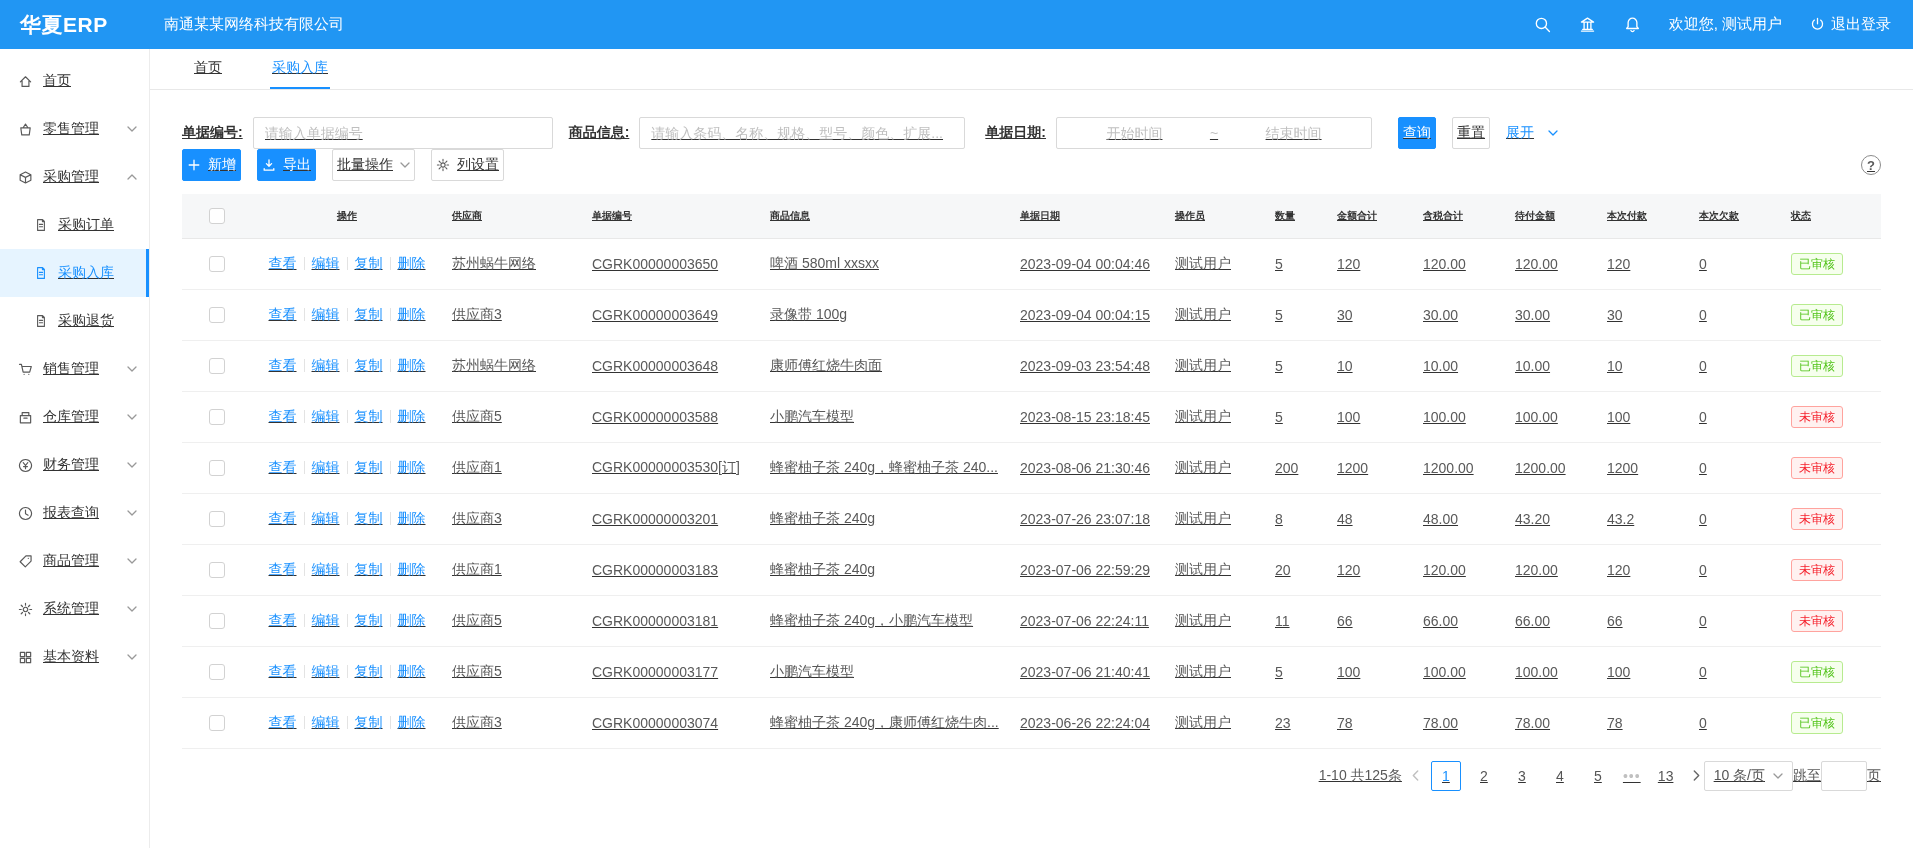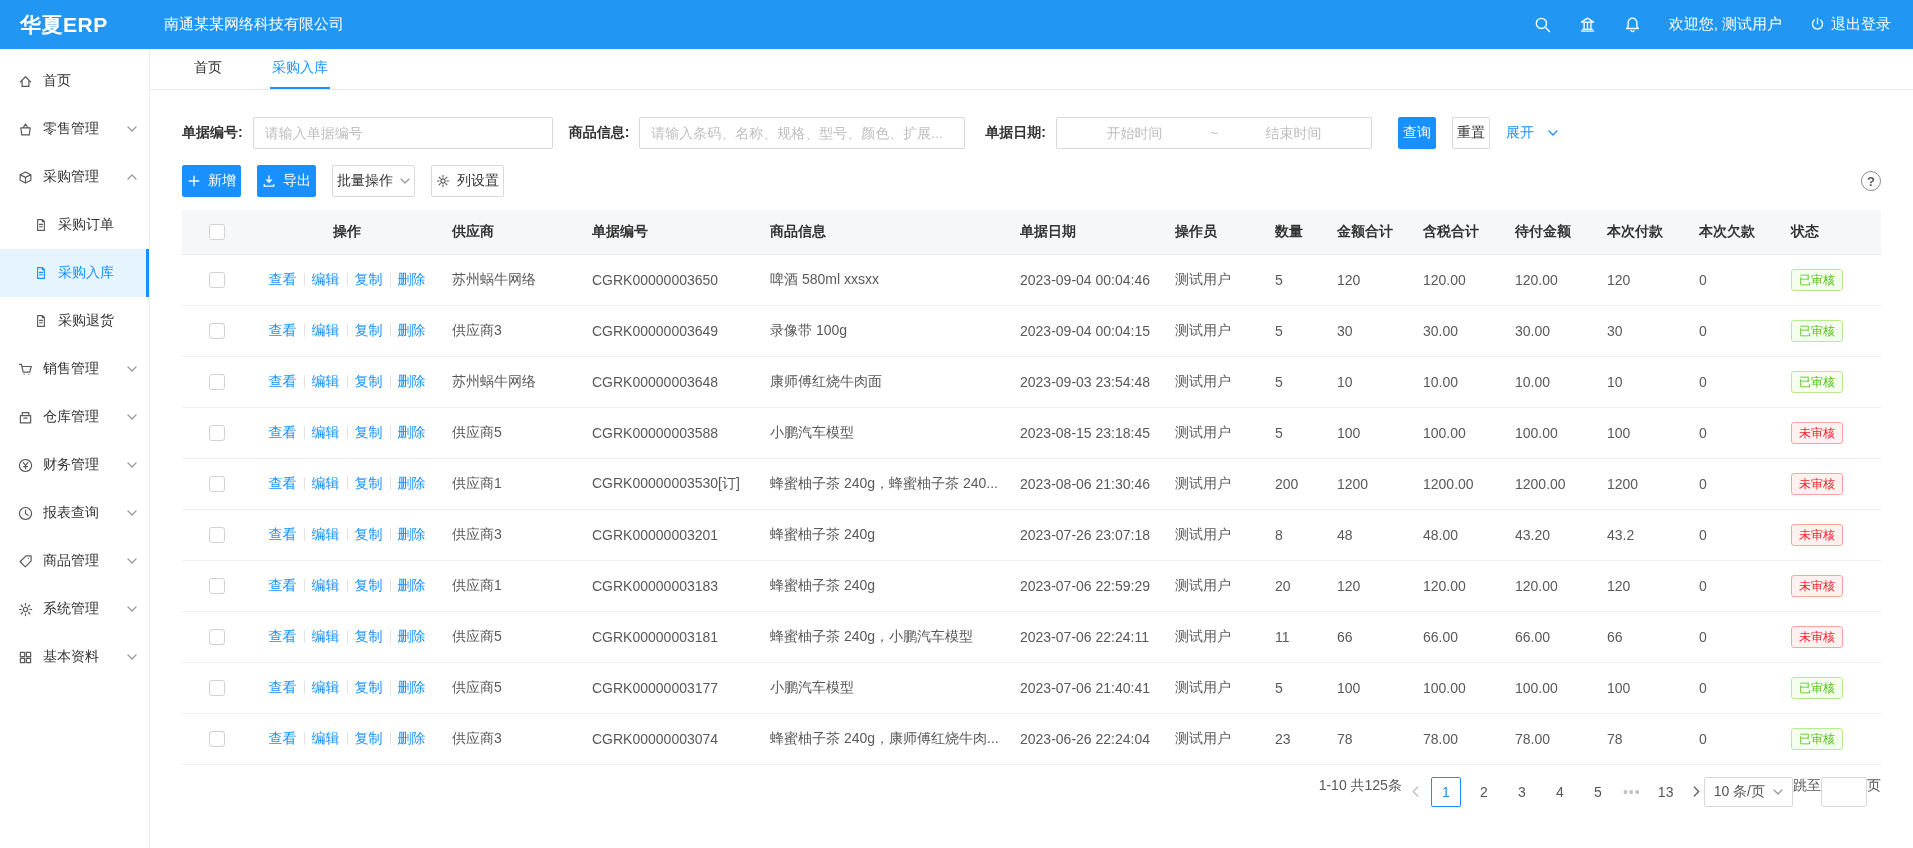--- a/index.html
+++ b/index.html
@@ -10,21 +10,21 @@
 .logo{flex:0 0 150px;padding-left:20px;color:#fff;font-size:21px;font-weight:bold;letter-spacing:.5px;white-space:nowrap;}
 .company{color:#fff;font-size:15px;margin-left:14px;white-space:nowrap;}
 .topbar-right{margin-left:auto;display:flex;align-items:center;gap:28px;padding-right:22px;color:#fff;}
 .tb-ic{display:inline-flex;cursor:pointer;}
 .tb-ic svg{width:17px;height:17px;stroke:#fff;fill:none;stroke-width:1.1;stroke-linecap:round;stroke-linejoin:round;}
 .welcome{font-size:15px;white-space:nowrap;}
 .logout{display:inline-flex;align-items:center;gap:6px;font-size:15px;cursor:pointer;white-space:nowrap;}
 .logout svg{width:15px;height:15px;stroke:#fff;fill:none;stroke-width:1.2;stroke-linecap:round;}
 
 
-.layout{display:flex;height:799px;}
+.layout{display:flex;height:799px;text-decoration:underline;}
 .sidebar{flex:0 0 150px;border-right:1px solid #ececec;padding-top:8px;background:#fff;overflow:hidden;}
 .side-item{height:48px;display:flex;align-items:center;gap:10px;padding:0 12px 0 18px;font-size:14px;color:#333;cursor:pointer;white-space:nowrap;}
 .side-item .ic{width:15px;height:15px;stroke:#595959;fill:none;stroke-width:1.1;stroke-linecap:round;stroke-linejoin:round;flex:0 0 auto;}
 .side-caret{margin-left:auto;}
 .caret{width:10px;height:6px;stroke:#999;fill:none;stroke-width:1.3;stroke-linecap:round;stroke-linejoin:round;flex:0 0 auto;}
 .caret.up{transform:rotate(180deg);}
 .caret.blue{stroke:#1890ff;}
 .side-item.sub{padding-left:34px;}
 .side-item.sub .ic{width:14px;height:14px;}
 .side-item.sub.active{background:#e6f4ff;color:#1890ff;border-right:3px solid #1890ff;}
@@ -48,29 +48,29 @@
 .w326{width:326px;}
 .date-range{width:316px;height:32px;border:1px solid #d9d9d9;border-radius:2px;display:flex;align-items:center;padding:4px 8px;background:#fff;}
 .dr-input{flex:1;min-width:0;border:none;outline:none;text-align:center;font-size:14px;color:#333;font-family:inherit;background:transparent;}
 .dr-input::placeholder{color:#bfbfbf;}
 .dr-sep{color:#bfbfbf;padding:0 6px;}
 .btn{height:32px;border:1px solid #d9d9d9;border-radius:2px;background:#fff;color:#333;font-size:14px;padding:0 4px;display:inline-flex;align-items:center;gap:7px;cursor:pointer;font-family:inherit;white-space:nowrap;}
 .btn.primary{background:#1890ff;border-color:#1890ff;color:#fff;}
 .expand{color:#1890ff;display:inline-flex;align-items:center;gap:14px;margin-left:16px;cursor:pointer;white-space:nowrap;}
 
 
-.toolbar{display:flex;align-items:center;gap:16px;margin-top:16px;}
+.toolbar{display:flex;align-items:center;gap:16px;}
 .btn-ic{width:14px;height:14px;stroke:#595959;fill:none;stroke-width:1.1;stroke-linecap:round;stroke-linejoin:round;}
 .btn-ic.white{stroke:#fff;stroke-width:1.3;}
 .help{margin-left:auto;width:20px;height:20px;border:1.5px solid #8c8c8c;border-radius:50%;color:#595959;font-size:13px;font-weight:bold;display:flex;align-items:center;justify-content:center;cursor:pointer;}
 
 
 .table-wrap{margin-top:13px;}
 .tbl{width:100%;border-collapse:collapse;table-layout:fixed;}
-.tbl th{height:44px;background:#f6f7f8;border-bottom:1px solid #e8e8e8;font-weight:600;color:#333;text-align:left;padding:0 10px;font-size:14px;white-space:nowrap;overflow:hidden;}
+.tbl th{height:44px;background:#f6f7f8;border-bottom:1px solid #e8e8e8;font-weight:600;color:#333;text-align:left;padding:0 10px;font-size:10px;white-space:nowrap;overflow:hidden;}
 .tbl td{height:47px;border-bottom:1px solid #efefef;color:#595959;text-align:left;padding:0 10px;font-size:14px;white-space:nowrap;overflow:hidden;text-overflow:ellipsis;}
 .tbl .c-check{width:70px;text-align:center;padding:0;}
 .tbl th.c1{width:190px;text-align:center;}
 .tbl td.ops{text-align:center;padding:16px 4px;}
 .tbl .c2{width:140px;}
 .tbl .c3{width:178px;}
 .tbl .c4{width:250px;}
 .tbl .c5{width:155px;}
 .tbl .c6{width:100px;}
 .tbl .c7{width:62px;}
@@ -81,21 +81,21 @@
 .tbl .c12{width:92px;}
 .tbl th.c13,.tbl td.c13{}
 .checkbox{display:inline-block;width:16px;height:16px;border:1px solid #d2d2d2;border-radius:3px;background:#fff;vertical-align:middle;cursor:pointer;}
 .act{color:#1890ff;cursor:pointer;text-decoration:none;}
 .vdiv{display:inline-block;width:1px;height:13px;background:#e3e3e3;margin:0 7px;vertical-align:middle;}
 .badge{display:inline-block;font-size:12px;line-height:18px;padding:1px 7px;border-radius:3px;border:1px solid;}
 .badge.approved{color:#52c41a;border-color:#b7eb8f;background:#f6ffed;}
 .badge.pending{color:#f5222d;border-color:#ffa39e;background:#fff1f0;}
 
 
-.pagination{display:flex;align-items:flex-start;justify-content:flex-end;margin-top:12px;color:#595959;font-size:14px;}
+.pagination{display:flex;align-items:center;justify-content:flex-end;margin-top:12px;color:#595959;font-size:14px;}
 .pg-total{margin-right:6px;}
 .pg-pages{display:inline-flex;align-items:center;gap:8px;}
 .pg-arrow{display:inline-flex;align-items:center;cursor:pointer;padding:0 4px;}
 .pg-arrow svg{width:7px;height:11px;fill:none;stroke-width:1.3;stroke-linecap:round;stroke-linejoin:round;}
 .pg-arrow.prev svg{stroke:#c0c0c0;}
 .pg-arrow.next svg{stroke:#666;}
 .pg-item{min-width:30px;height:30px;line-height:28px;text-align:center;border:1px solid transparent;border-radius:2px;cursor:pointer;color:#555;}
 .pg-item.active{border-color:#1890ff;color:#1890ff;}
 .pg-dots{color:#c0c0c0;letter-spacing:1px;padding:0 2px;cursor:pointer;}
 .pg-size{height:30px;border:1px solid #d9d9d9;border-radius:2px;display:inline-flex;align-items:center;gap:8px;padding:0 9px;cursor:pointer;color:#555;white-space:nowrap;}

